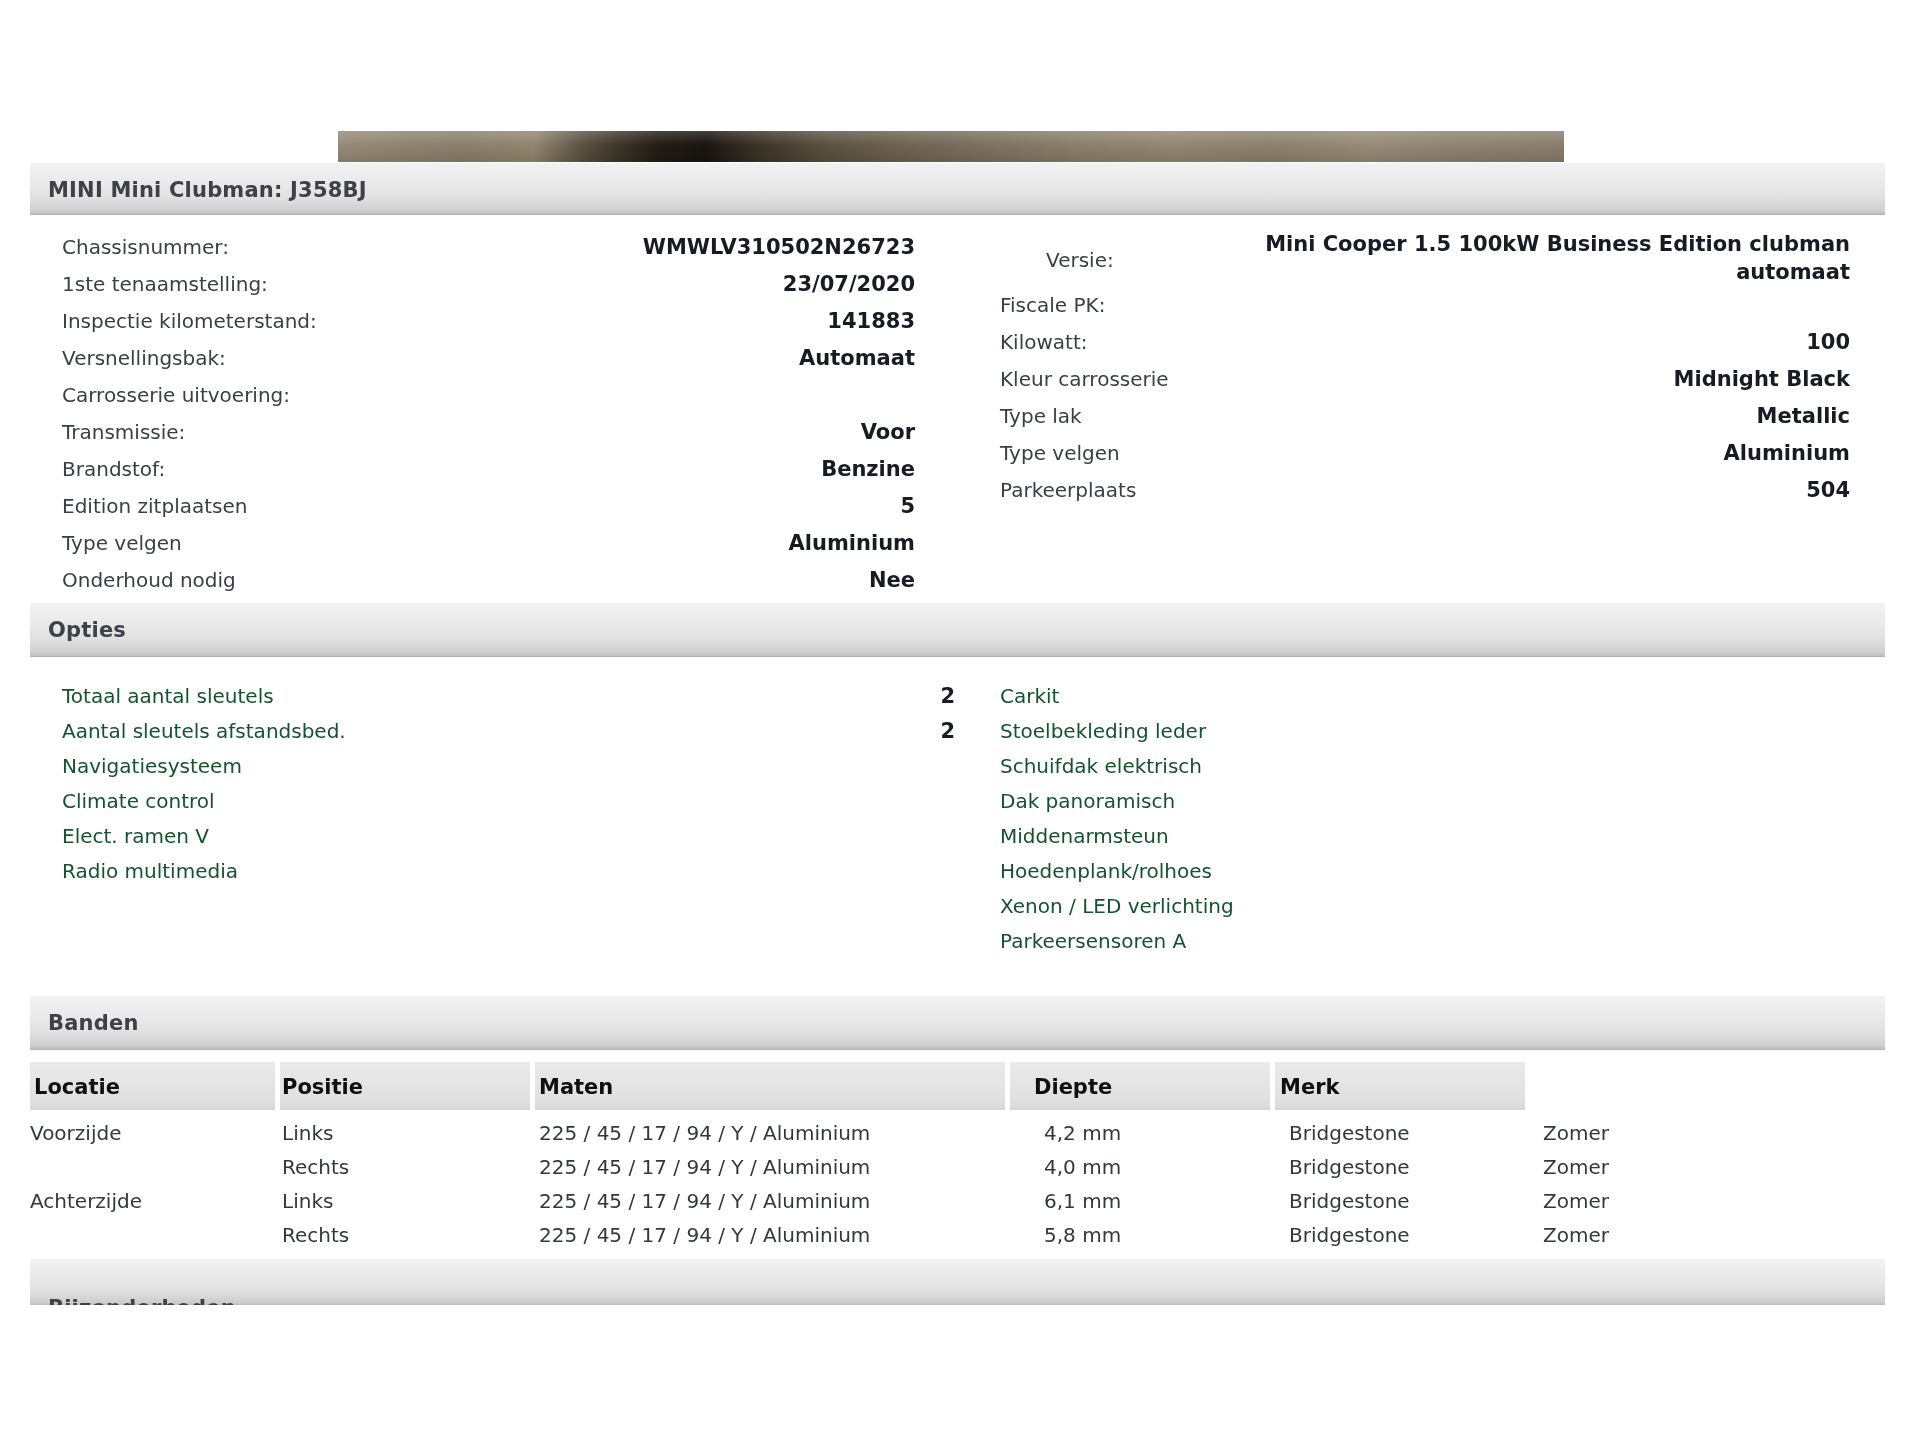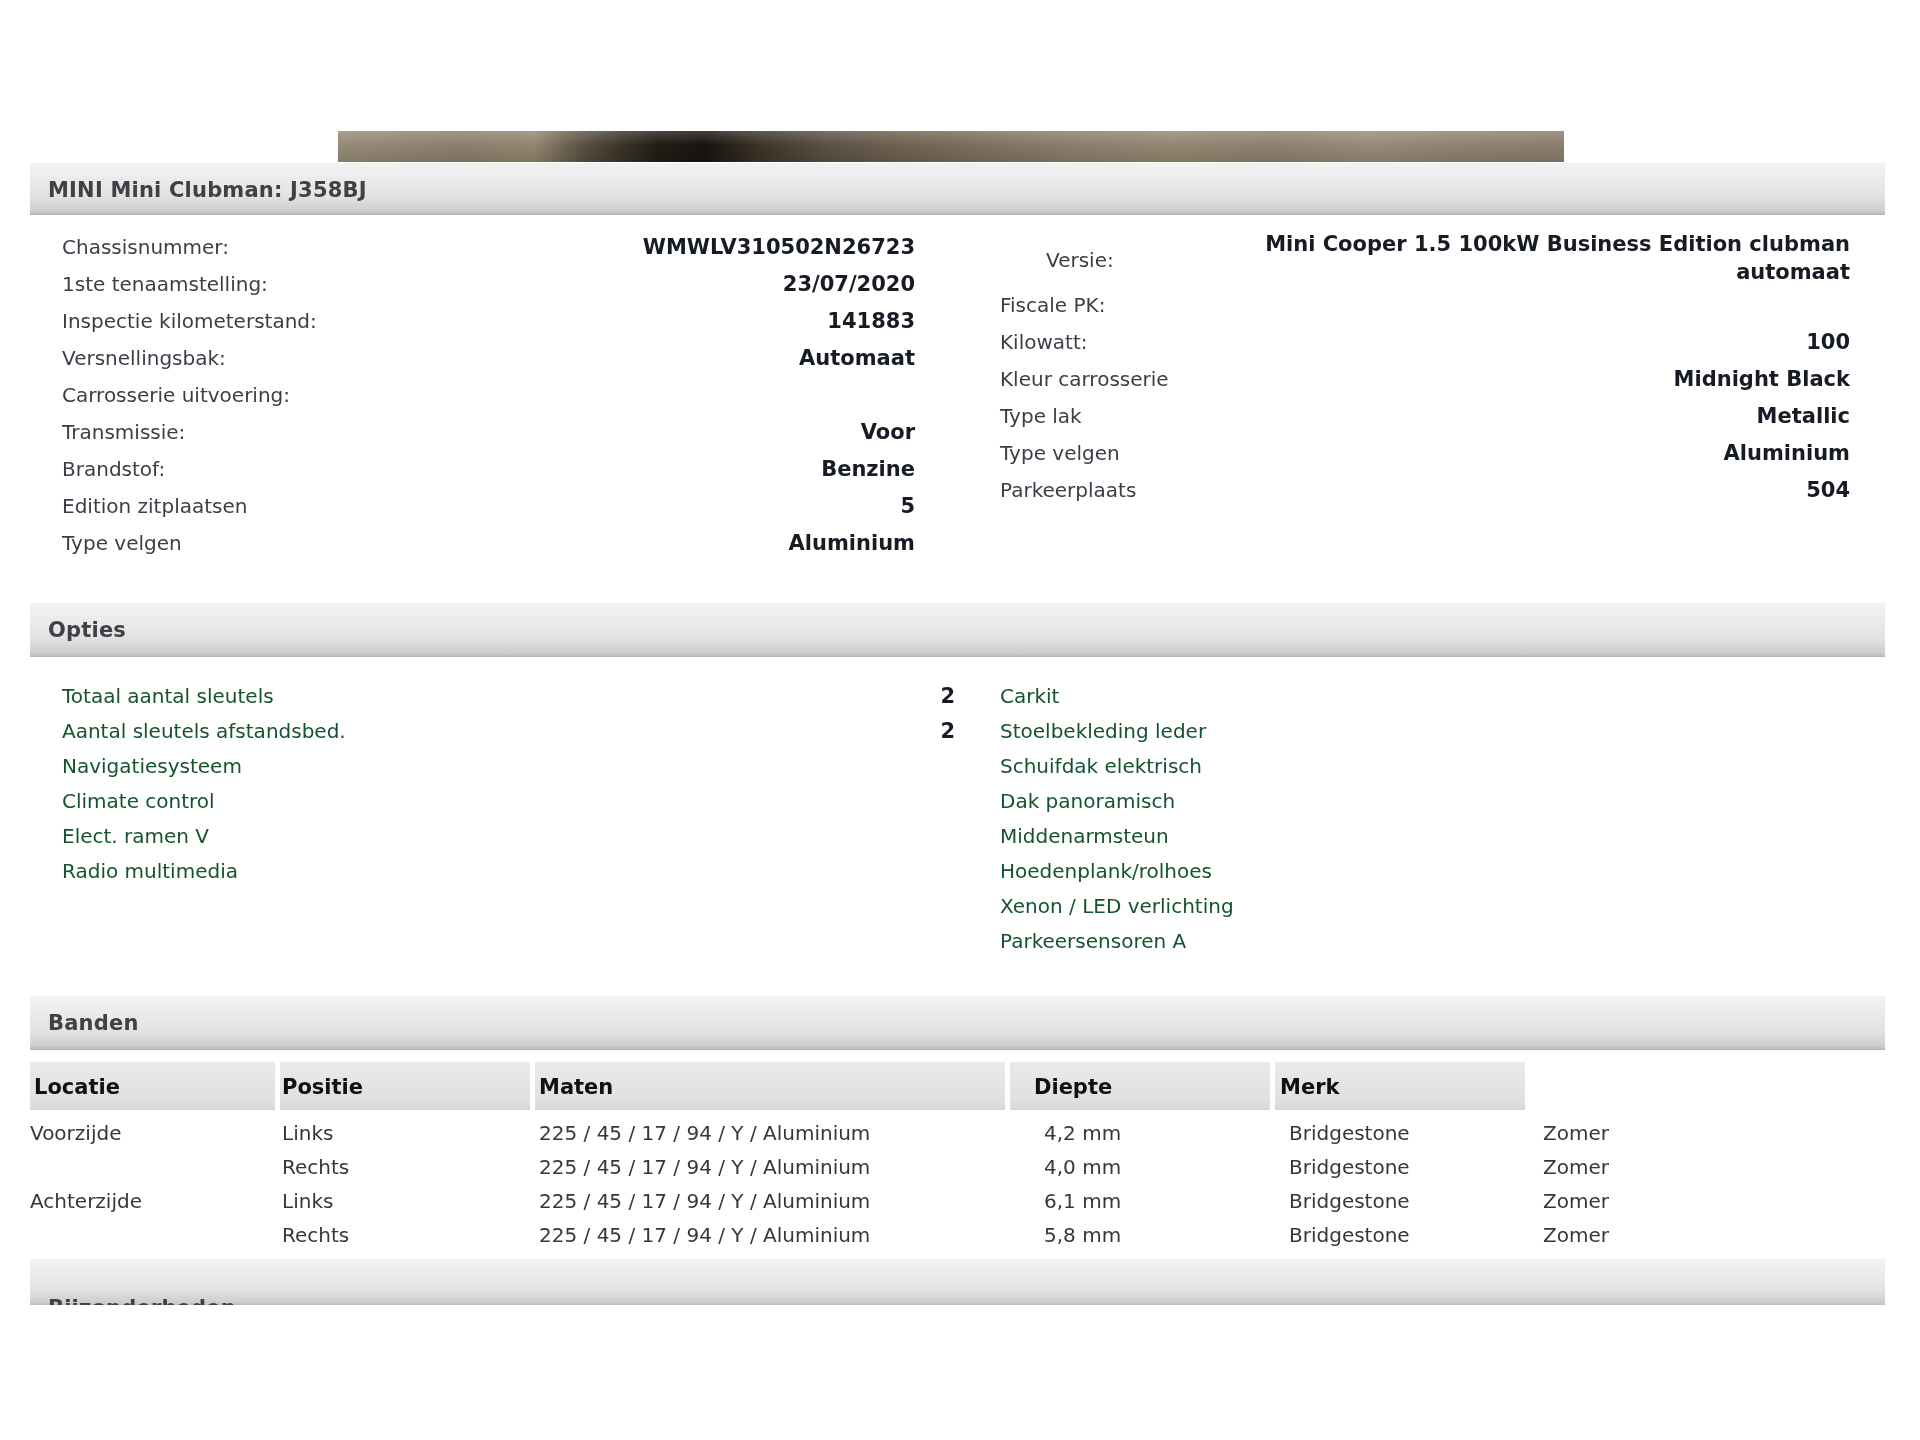--- a/index.html
+++ b/index.html
@@ -126,20 +126,24 @@
     <div class="detail-row">
       <span class="detail-label">Edition zitplaatsen</span>
       <span class="detail-value">5</span>
     </div>
 
     <div class="detail-row">
       <span class="detail-label">Type velgen</span>
       <span class="detail-value">Aluminium</span>
     </div>
 
+    <div class="detail-row">
+      <span class="detail-label">Onderhoud nodig</span>
+      <span class="detail-value">Nee</span>
+    </div>
   </div>
 
 <div class="details-right">
   <div class="detail-row tall">
     <span class="detail-label">Versie:</span>
     <span class="detail-value wrap">Mini Cooper 1.5 100kW Business Edition clubman automaat</span>
   </div>
   <div>
 
       <div class="detail-row">

